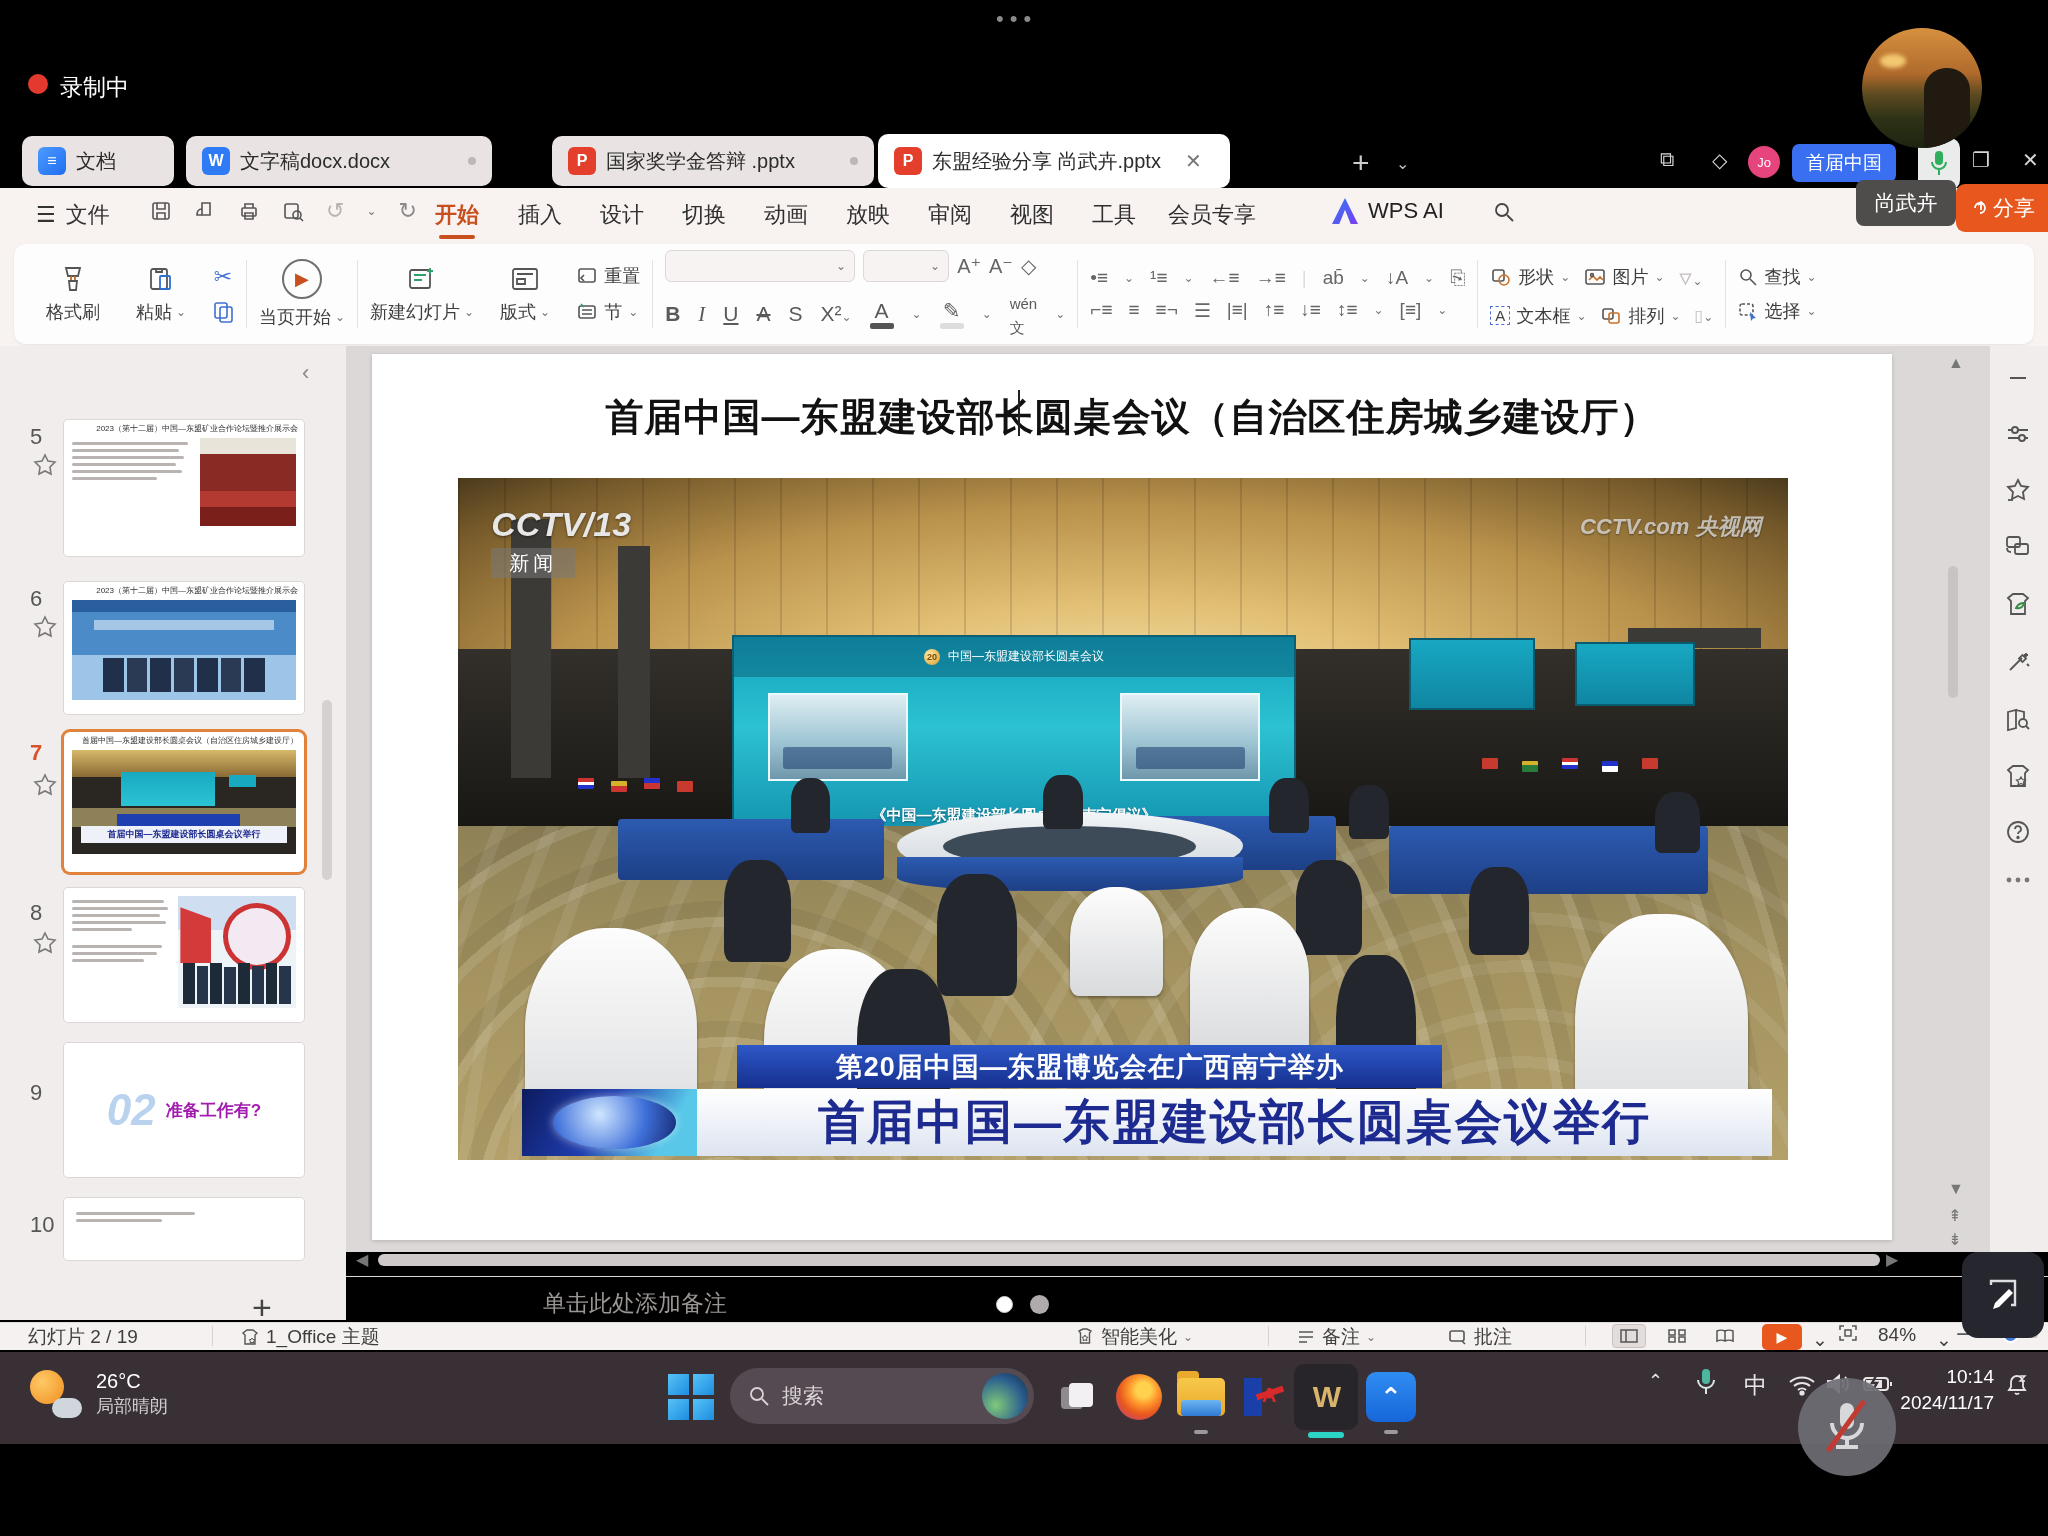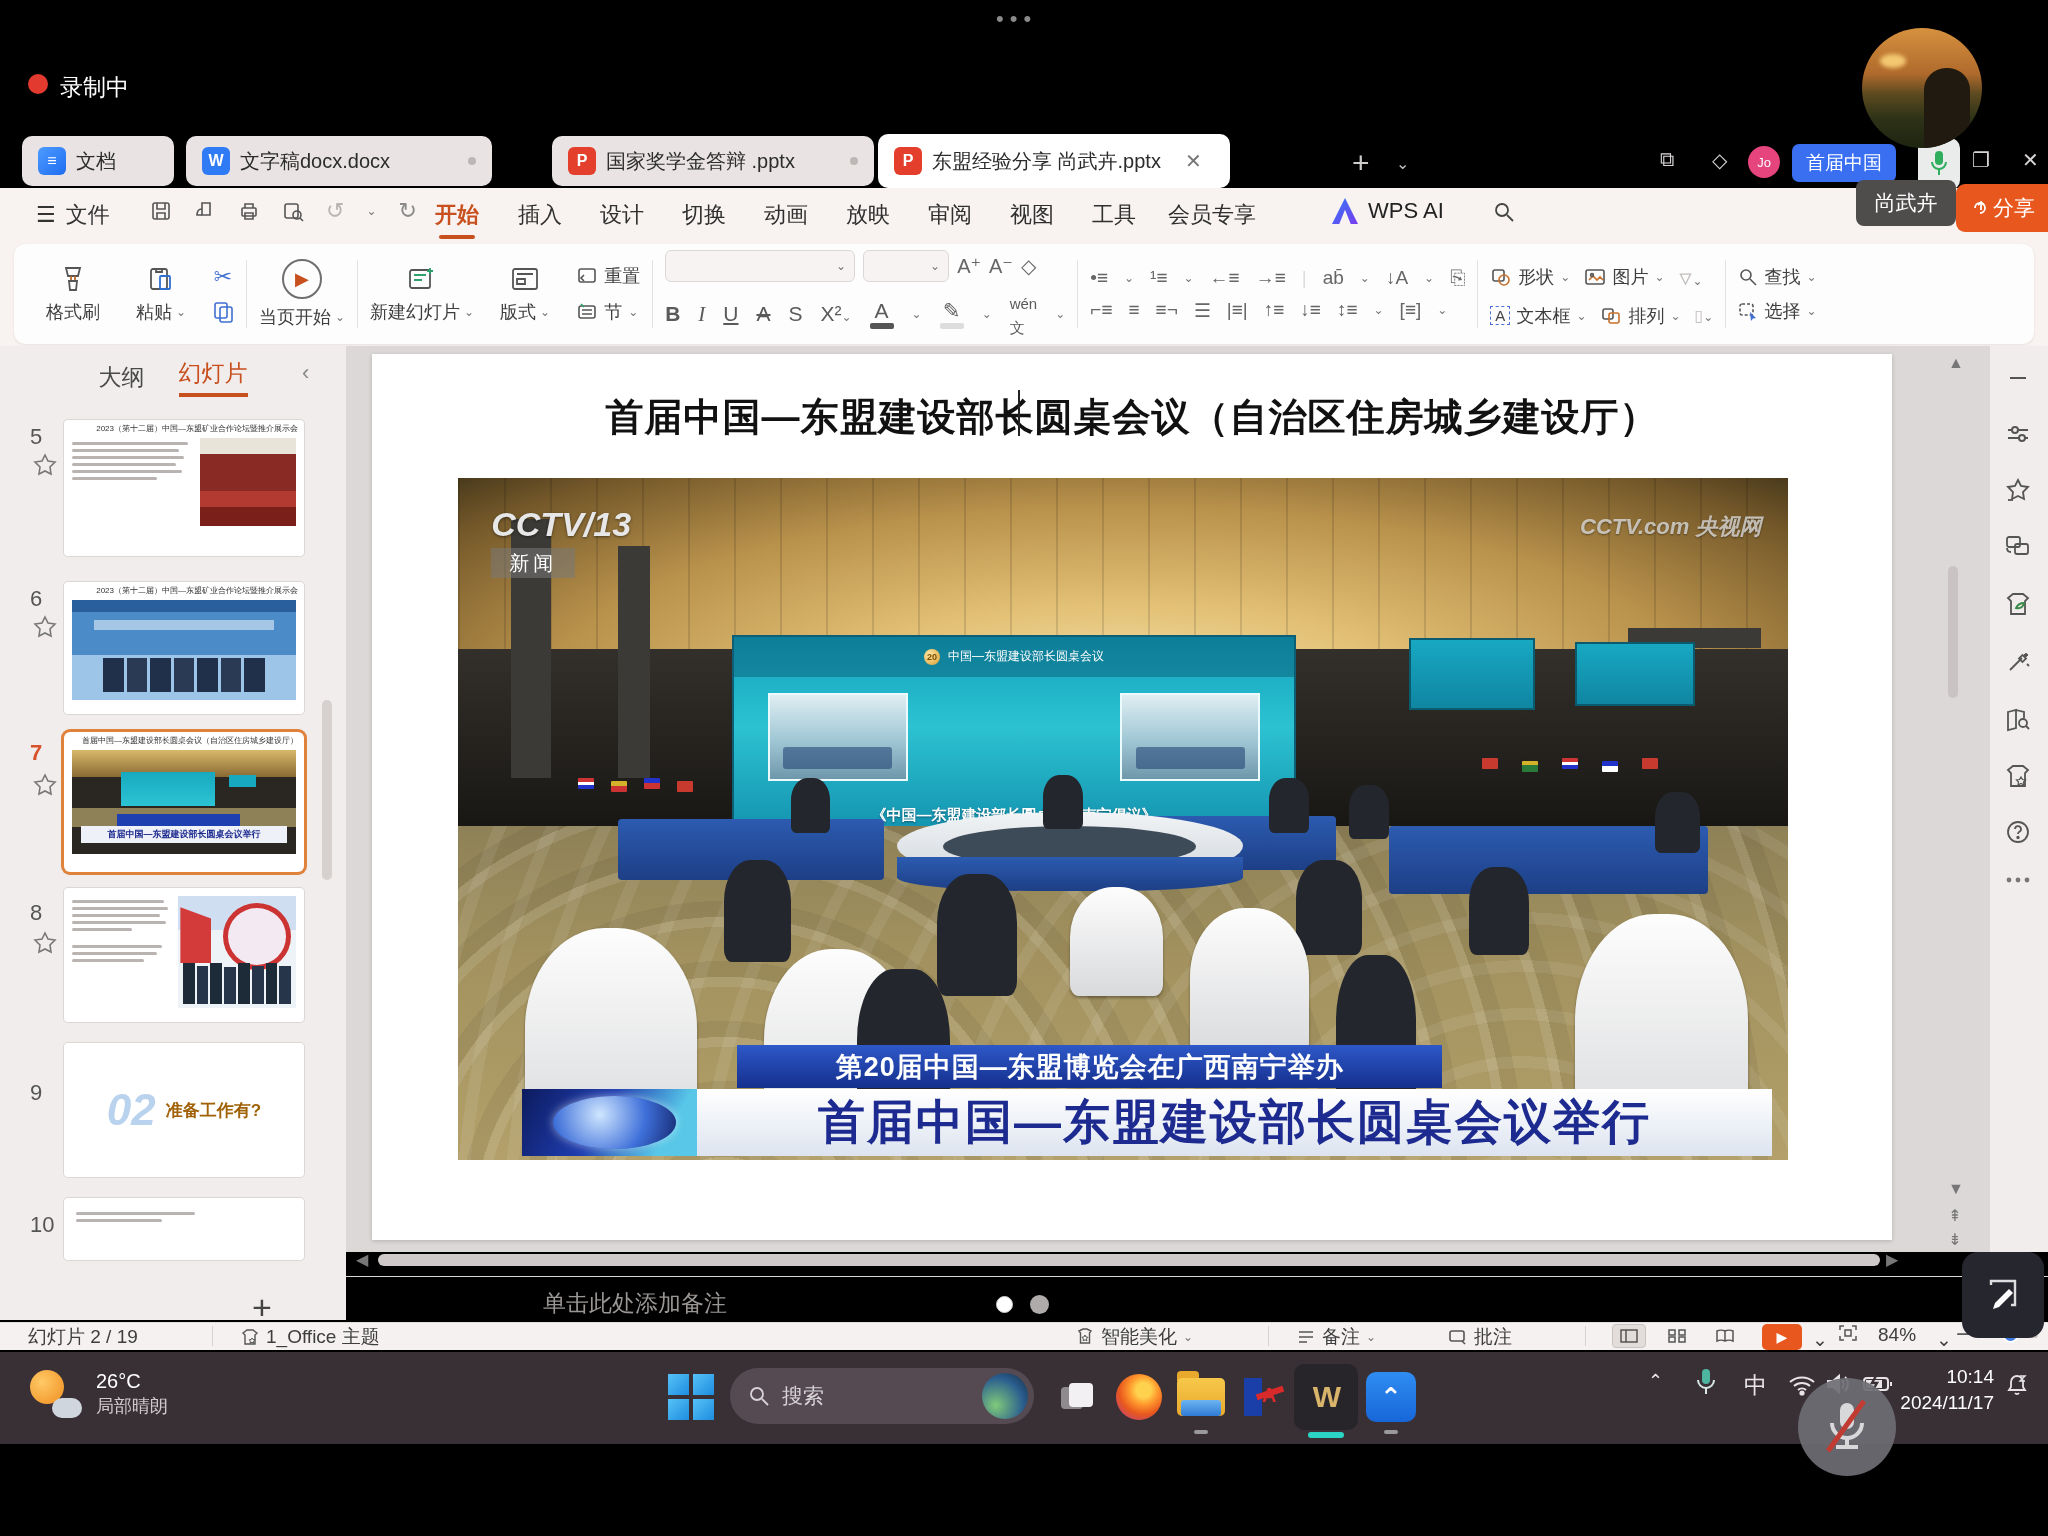--- a/index.html
+++ b/index.html
@@ -501,24 +501,20 @@
           </svg>
         <span>选择</span>
           <span class="v">⌄</span>
       </div>
     </div>
   </div>
 
   <div class="abs workspace"></div>
   <div class="abs sidepanel"></div>
 
-  <div class="abs sp-tabs">
-    <span>大纲</span>
-    <span class="sp-tab-active">幻灯片</span>
-  </div>
   <div class="abs sp-collapse">‹</div>
 
   <div class="abs tnum" style="top:424px;">5</div>
   <svg class="abs tstar" style="top:452px;" width="26" height="26" viewBox="0 0 26 26" fill="none" stroke="#777" stroke-width="1.6">
       <path d="M13 3l3 6 7 1-5 5 1 7-6-3-6 3 1-7-5-5 7-1z"></path>
     </svg>
   <div class="thumb" style="top:420px;height:136px;">
     <div class="ttitle">2023（第十二届）中国—东盟矿业合作论坛暨推介展示会</div>
     <div style="display:flex;padding:2px 8px;gap:6px;">
       <div style="flex:1;">
@@ -600,21 +596,21 @@
             <div style="flex:1;height:92%;background:#26354a;"></div>
         </div>
       </div>
     </div>
   </div>
 
   <div class="abs tnum" style="top:1080px;">9</div>
   <div class="thumb" style="top:1043px;height:134px;">
     <div style="display:flex;align-items:center;justify-content:center;height:100%;gap:10px;">
       <span style="font-size:44px;font-weight:bold;color:#b9d2ee;font-style:italic;">02</span>
-      <span style="font-size:17px;color:#a16207;font-weight:bold;">准备工作有?</span>
+      <span style="font-size:17px;color:#a21caf;font-weight:bold;">准备工作有?</span>
     </div>
   </div>
 
   <div class="abs tnum" style="top:1212px;">10</div>
   <div class="thumb" style="top:1198px;height:62px;">
     <div style="padding:10px 12px;">
         <div class="tline" style="width:55%;"></div>
         <div class="tline" style="width:40%;"></div>
       </div>
   </div>

